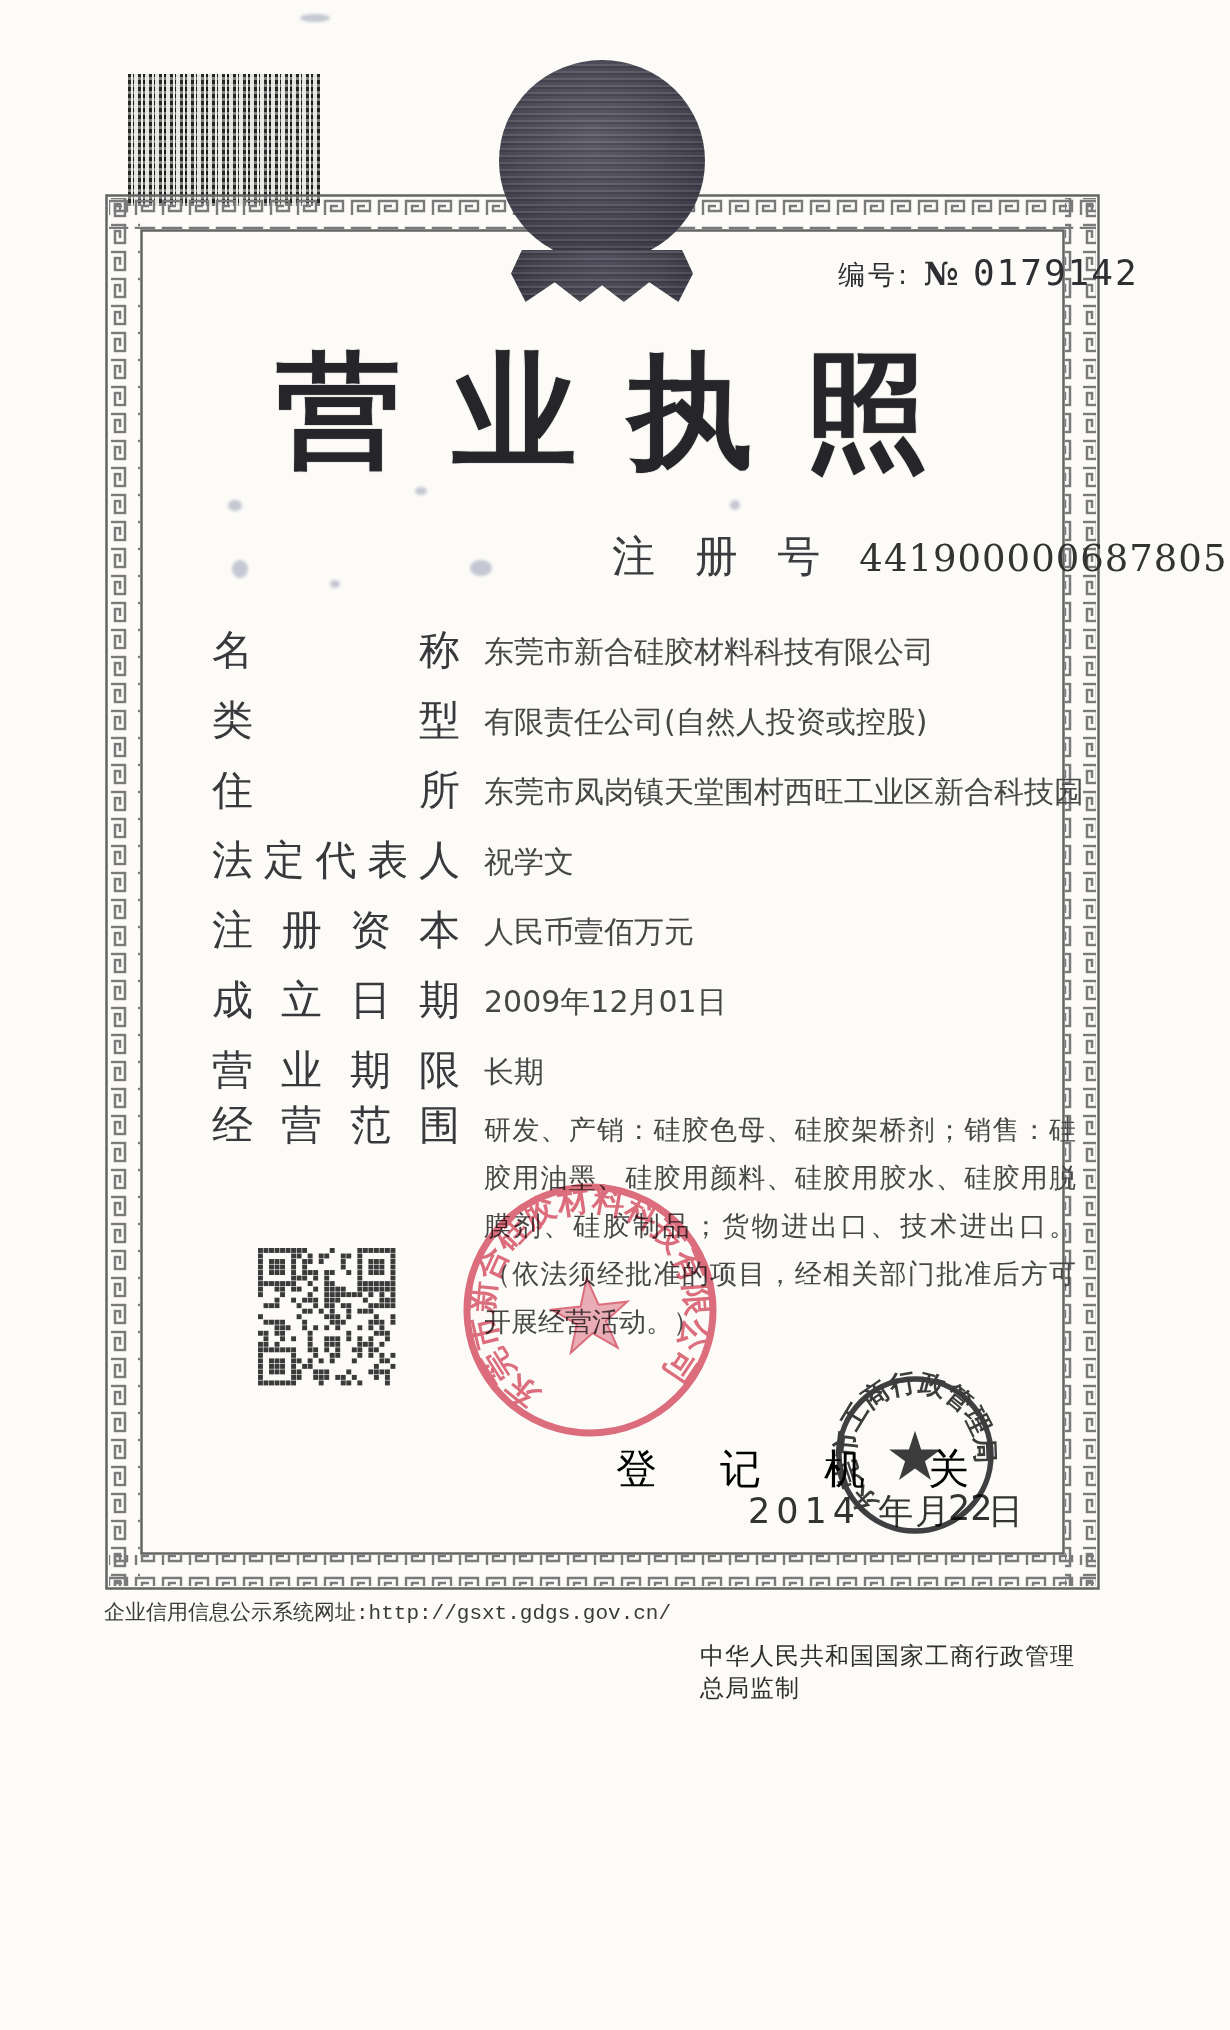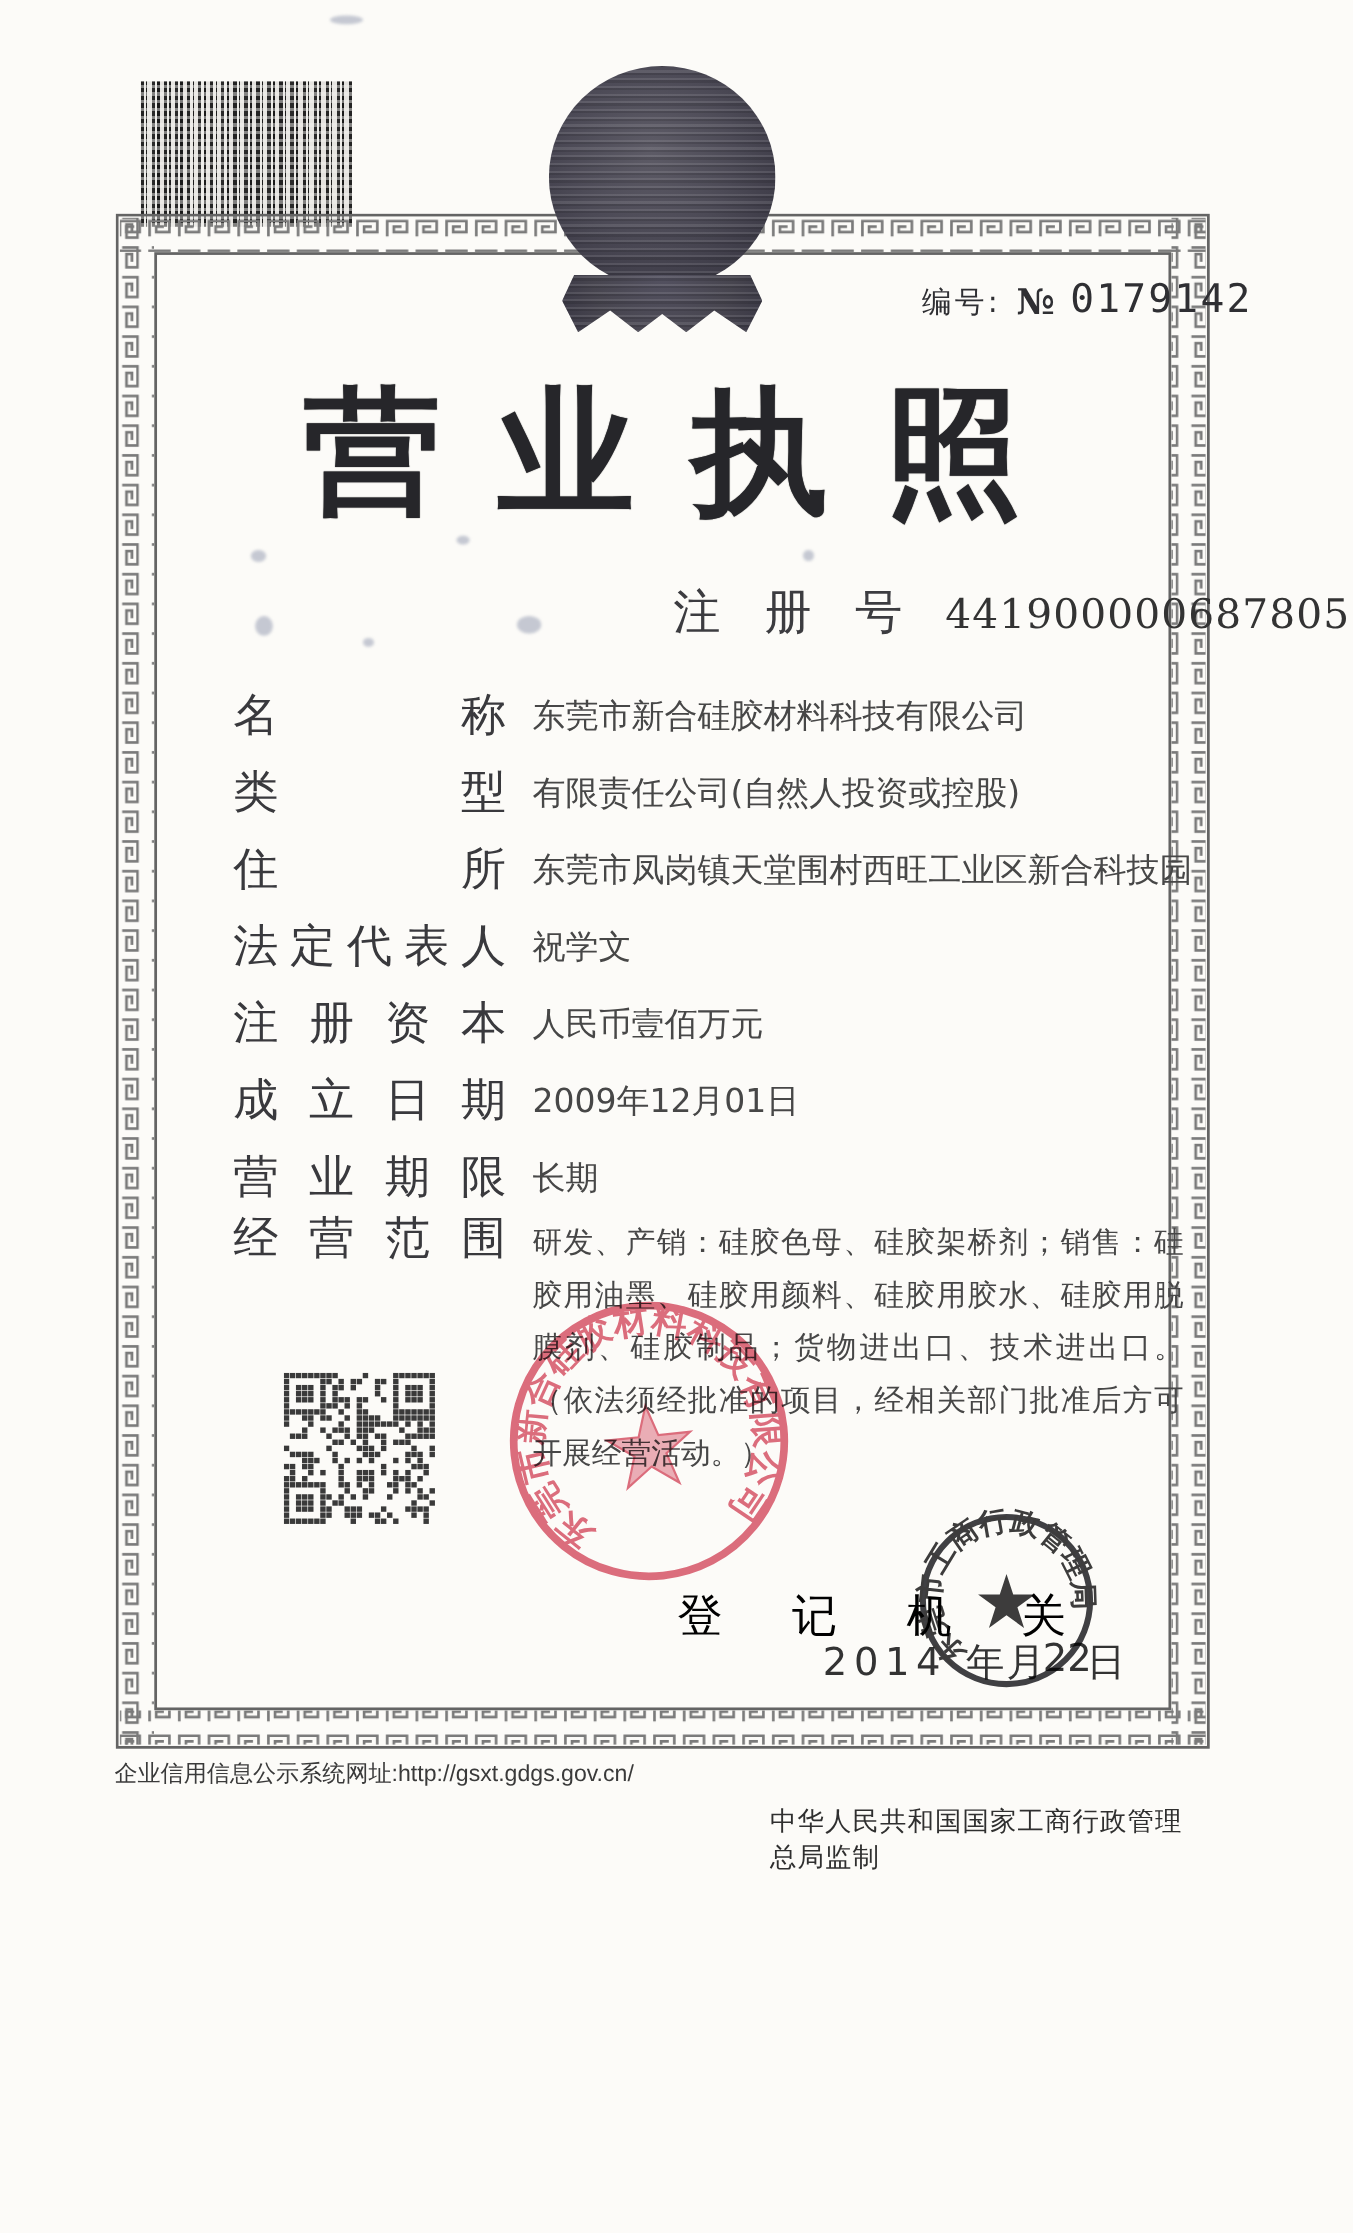--- a/index.html
+++ b/index.html
@@ -53,21 +53,21 @@
   
   .registry{position:absolute;left:616px;top:1442px;font-size:41px;letter-spacing:25px;color:#000000;font-weight:500;}
   .dateline{position:absolute;left:0;top:1488px;width:1230px;height:50px;font-size:35px;color:#333;}
   .dateline span{position:absolute;}
   .d-year{left:748px;letter-spacing:6px;}
   .d-month{left:915px;}
   .d-daynum{left:948px;}
   .d-day{left:988px;}
   
   .footer-left{position:absolute;left:104px;top:1598px;font-size:21px;color:#3a3a3a;
-    font-family:Liberation Sans, sans-serif;}
+    font-family:Liberation Mono, monospace;}
   .footer-right{position:absolute;left:700px;top:1596px;width:390px;text-align:left;
     font-size:24px;color:#2f2f2f;letter-spacing:1px;margin-top:44px;}
   
   .speck{position:absolute;border-radius:50%;filter:blur(1.5px);background:rgba(95,105,140,.35);}
 </style>
 </head>
 <body>
 
 <div class="page">
 

